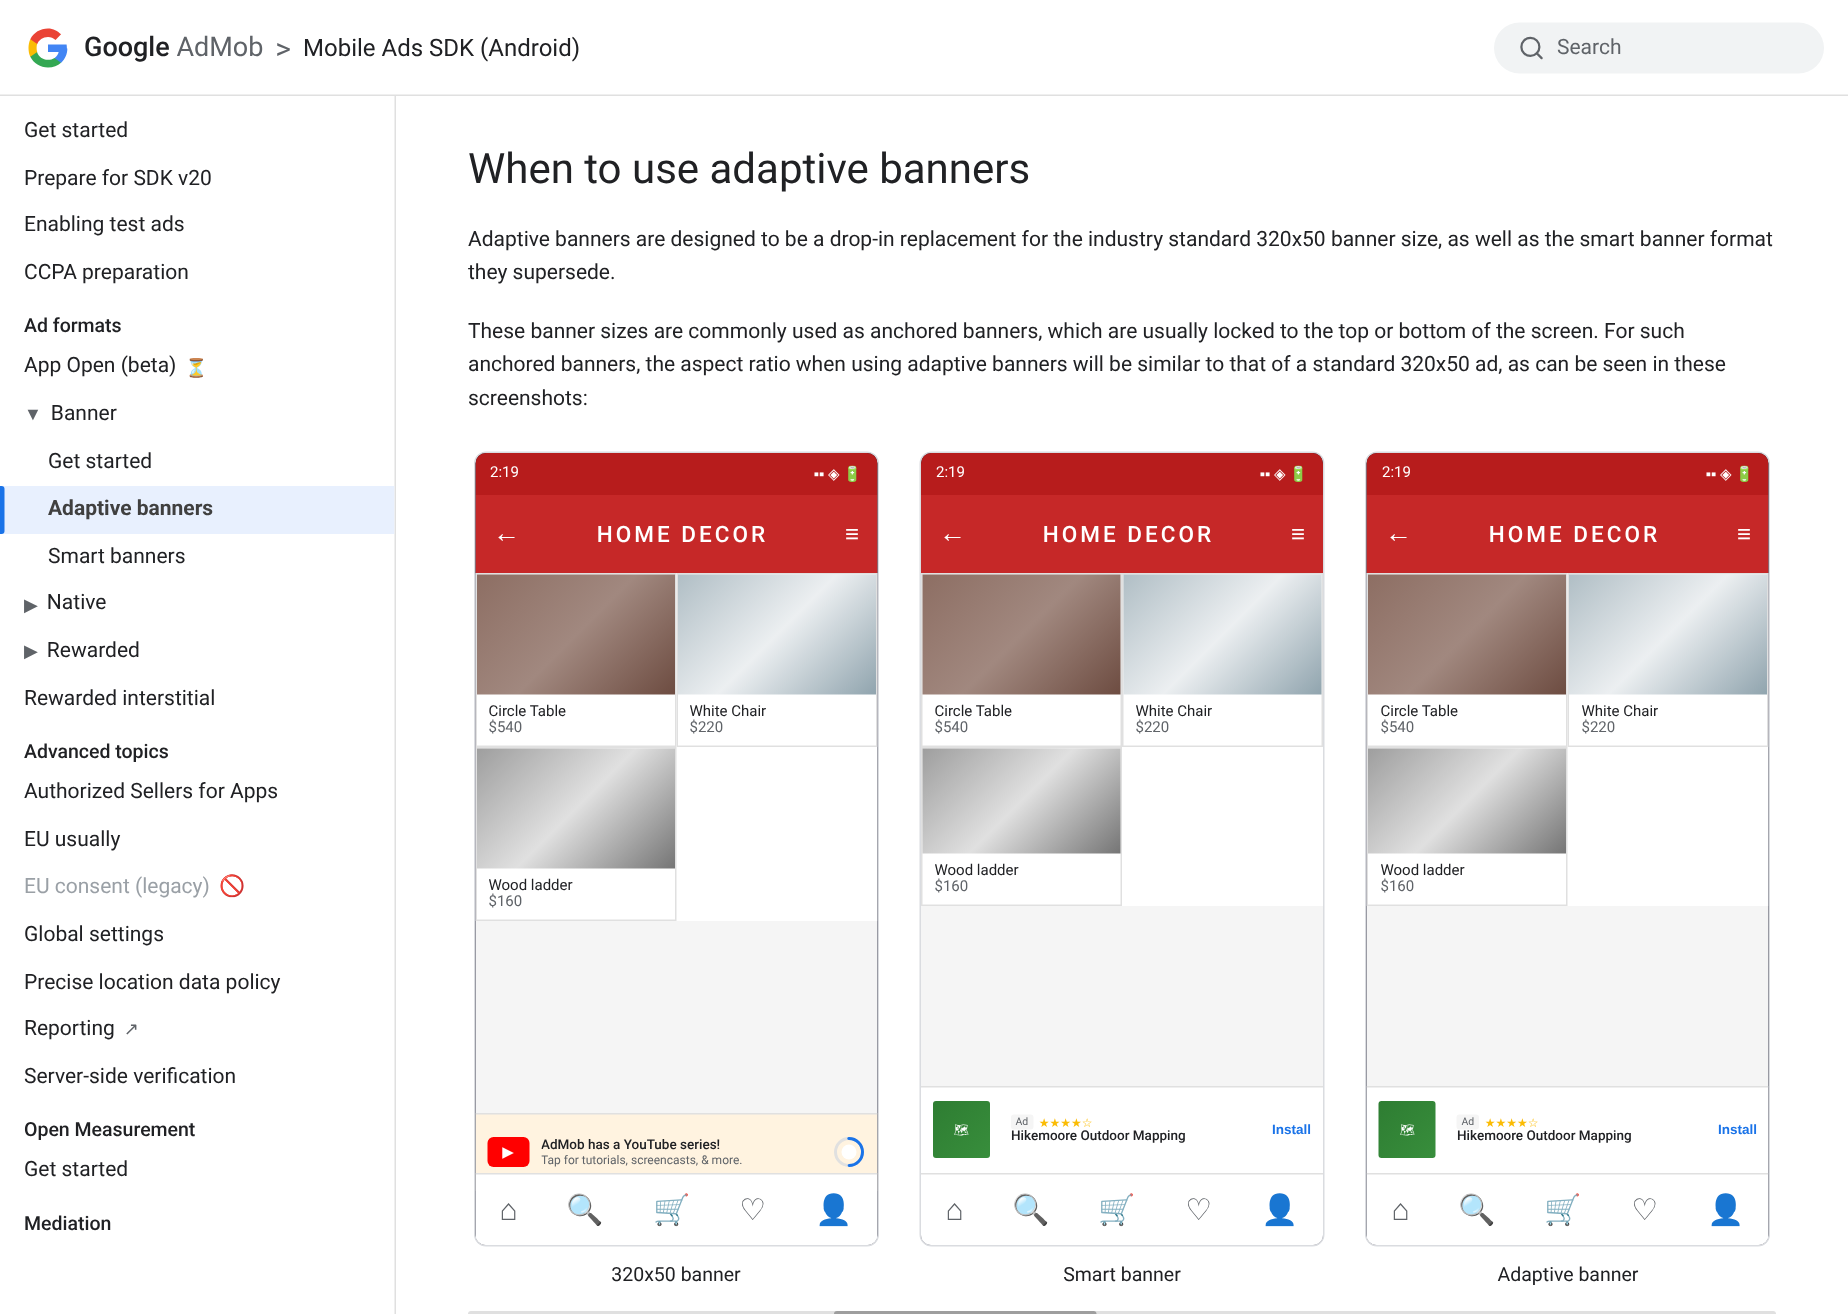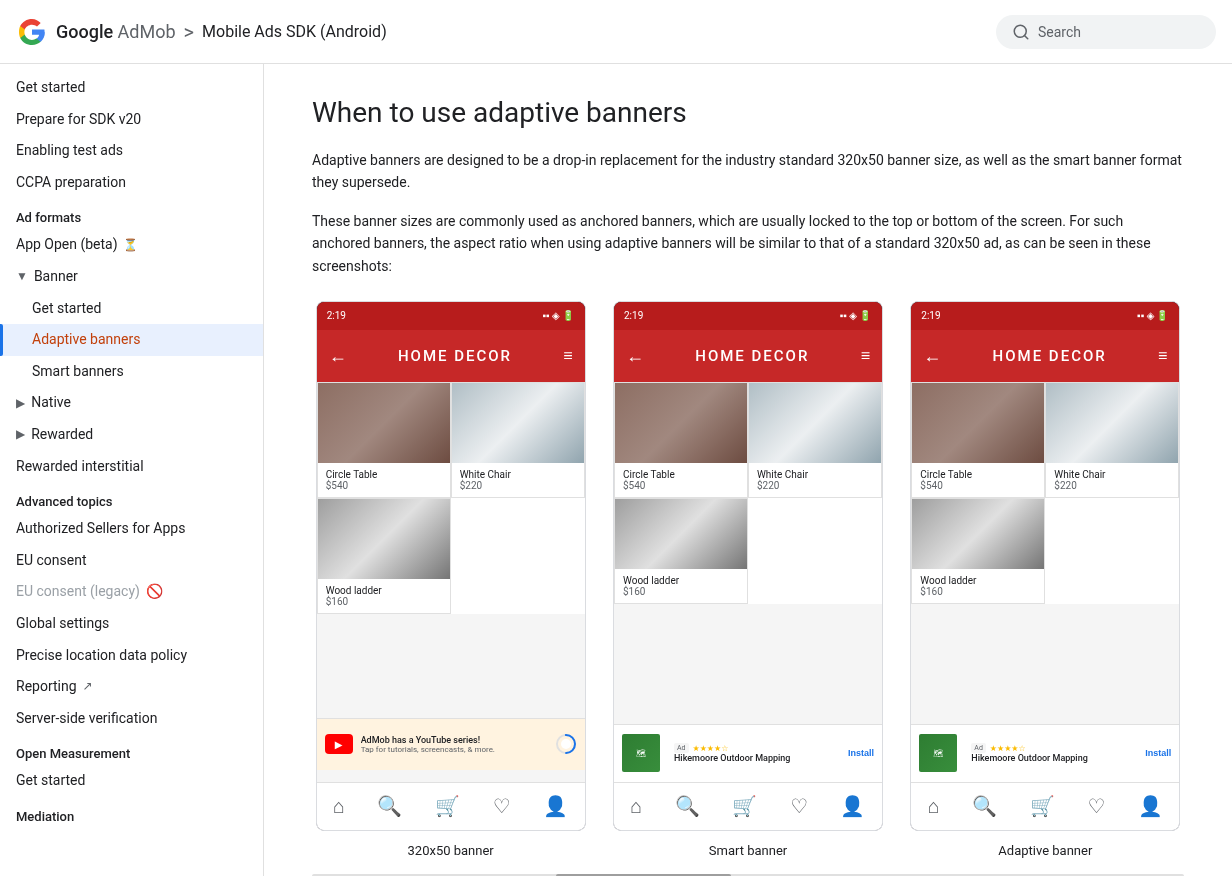--- a/index.html
+++ b/index.html
@@ -80,22 +80,22 @@
       align-items: center;
       padding: 6px 16px 6px 16px;
       cursor: pointer;
       font-size: 14px;
       color: #202124;
       line-height: 1.4;
       position: relative;
     }
     .sidebar-item.active {
       background: #e8f0fe;
-      color: #c2410c;
-      font-weight: 400;
+      color: #404040;
+      font-weight: 700;
     }
     .sidebar-item.active::before {
       content: '';
       position: absolute;
       left: 0;
       top: 0;
       bottom: 0;
       width: 3px;
       background: #1a73e8;
       border-radius: 0 2px 2px 0;
@@ -414,21 +414,21 @@
     <div class="sidebar-item">
       <span>Rewarded interstitial</span>
     </div>
 
     <div class="sidebar-section-label">Advanced topics</div>
 
     <div class="sidebar-item">
       <span>Authorized Sellers for Apps</span>
     </div>
     <div class="sidebar-item">
-      <span>EU consent</span>
+      <span>EU usually</span>
     </div>
     <div class="sidebar-item disabled">
       <span>EU consent (legacy)</span>
       <span class="sidebar-icon" style="margin-left:6px; font-size:14px;">🚫</span>
     </div>
     <div class="sidebar-item">
       <span>Global settings</span>
     </div>
     <div class="sidebar-item">
       <span>Precise location data policy</span>
@@ -488,21 +488,21 @@
                 </div>
                 <div class="product-card">
                   <div class="product-img img-bg-3"></div>
                   <div class="product-info">
                     <div class="product-name">Wood ladder</div>
                     <div class="product-price">$160</div>
                   </div>
                 </div>
               </div>
 
-              <div class="phone-ad-banner admob-ad" style="bottom:60px;">
+              <div class="phone-ad-banner admob-ad" style="bottom:36px;">
                 <div class="ad-youtube-icon"></div>
                 <div class="ad-text-block">
                   <div class="ad-title">AdMob has a YouTube series!</div>
                   <div class="ad-subtitle">Tap for tutorials, screencasts, &amp; more.</div>
                 </div>
 
                 <svg width="22" height="22" viewBox="0 0 22 22">
                   <circle cx="11" cy="11" r="9" fill="none" stroke="#e0e0e0" stroke-width="2"></circle>
                   <circle cx="11" cy="11" r="9" fill="none" stroke="#1a73e8" stroke-width="2" stroke-dasharray="28 28" stroke-dashoffset="0" stroke-linecap="round" transform="rotate(-90 11 11)"></circle>
                   <circle cx="11" cy="11" r="5" fill="#fff"></circle>

